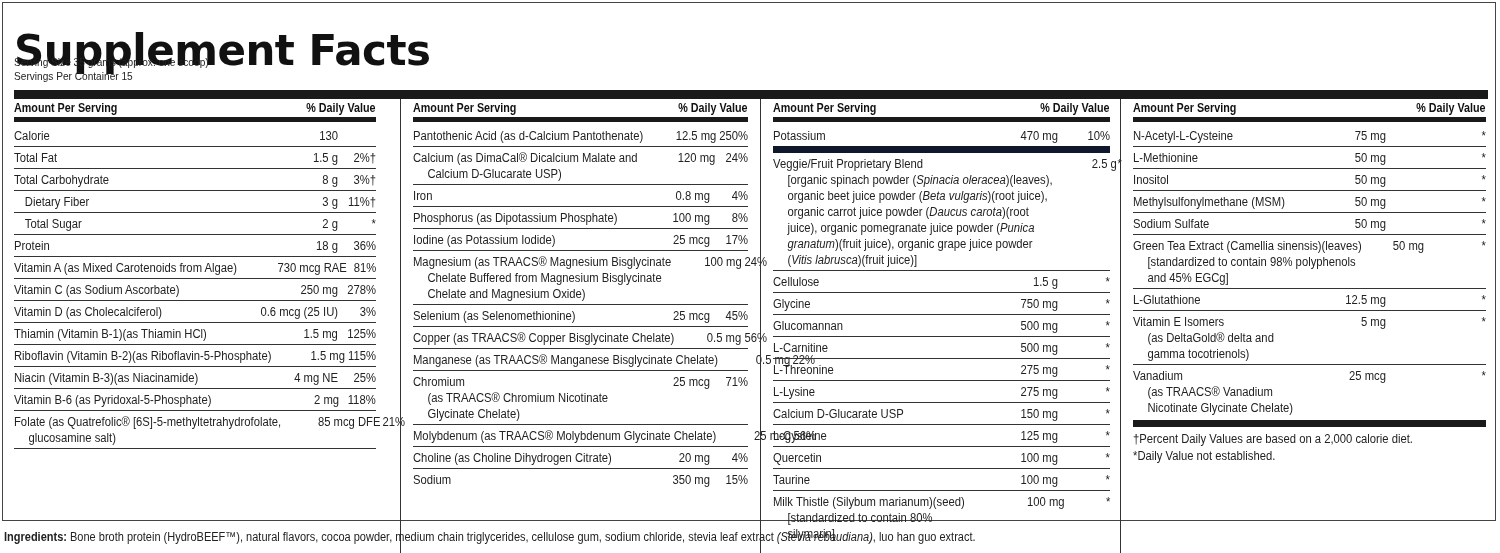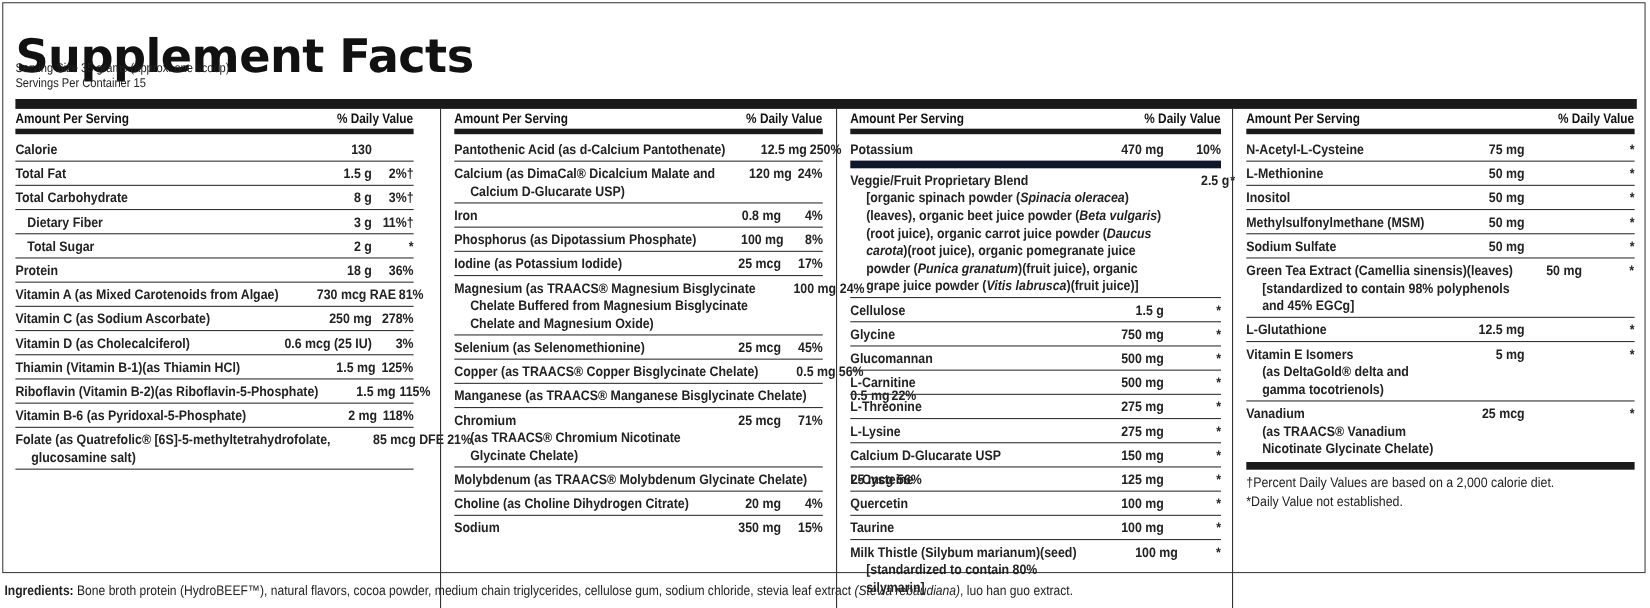--- a/index.html
+++ b/index.html
@@ -16,21 +16,21 @@
   .col { position: absolute; top: 99px; bottom: 0; box-sizing: border-box; }
   .col.sep { border-left: 1.5px solid #333; }
   .hdr { display: flex; justify-content: space-between; align-items: center;
          height: 18px; font-size: 12.5px; font-weight: 700; color: #111;
          font-family: "Liberation Sans", sans-serif; }
   .hdr span { transform: scaleX(0.86); }
   .hdr .l { transform-origin: left; }
   .hdr .r { transform-origin: right; }
   .hdrbar { height: 5px; background: #1a1a1a; margin-bottom: 3px; }
   .row { display: flex; align-items: flex-start; font-size: 12.5px; line-height: 16px;
-         color: #222; border-bottom: 1.2px solid #333; padding: 3px 0 2px 0; font-weight: bold; }
+         color: #222; border-bottom: 1.2px solid #333; padding: 3px 0 2px 0; }
   .row.noline { border-bottom: none; }
   .row.thick { border-bottom: 7px solid #0f172a; }
   .row .n { flex: 1; transform: scaleX(0.9); transform-origin: left; white-space: nowrap; }
   .row .sub { display: block; padding-left: 16px; white-space: normal; }
   .row .a { text-align: right; white-space: nowrap; transform: scaleX(0.9); transform-origin: right; }
   .row .d { text-align: right; white-space: nowrap; transform: scaleX(0.9); transform-origin: right; }
   .row.indent .n { padding-left: 12px; }
   .c1 .row .a { width: 110px; } .c1 .row .d { width: 38px; }
   .c2 .row .a { width: 60px; } .c2 .row .d { width: 38px; }
   .c3 .row .a { width: 90px; } .c3 .row .d { width: 52px; }
@@ -110,20 +110,25 @@
       <span class="n"><span>Thiamin (Vitamin B-1)(as Thiamin HCl)</span></span>
       <span class="a">1.5 mg</span>
       <span class="d">125%</span>
     </div>
     <div class="row">
       <span class="n"><span>Riboflavin (Vitamin B-2)(as Riboflavin-5-Phosphate)</span></span>
       <span class="a">1.5 mg</span>
       <span class="d">115%</span>
     </div>
     <div class="row">
+      <span class="n"><span>Niacin (Vitamin B-3)(as Niacinamide)</span></span>
+      <span class="a">4 mg NE</span>
+      <span class="d">25%</span>
+    </div>
+    <div class="row">
       <span class="n"><span>Vitamin B-6 (as Pyridoxal-5-Phosphate)</span></span>
       <span class="a">2 mg</span>
       <span class="d">118%</span>
     </div>
     <div class="row">
       <span class="n"><span>Folate (as Quatrefolic® [6S]-5-methyltetrahydrofolate,</span><span class="sub">glucosamine salt)</span></span>
       <span class="a">85 mcg DFE</span>
       <span class="d">21%</span>
     </div>
   </div>

